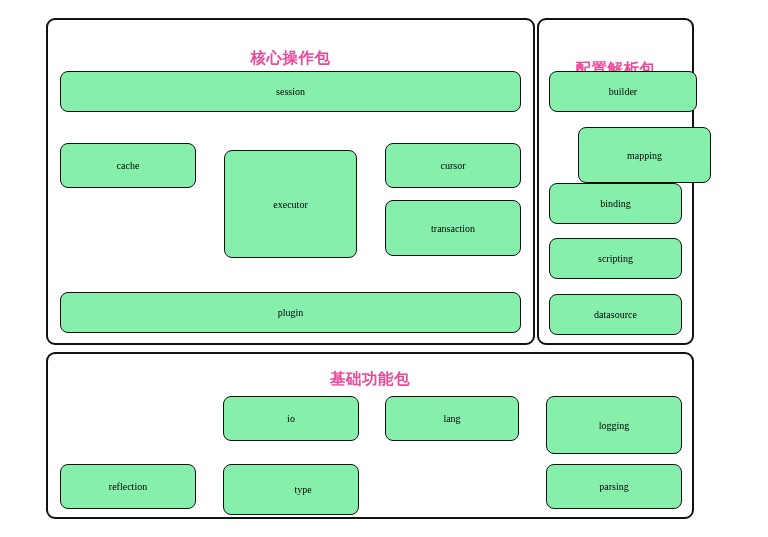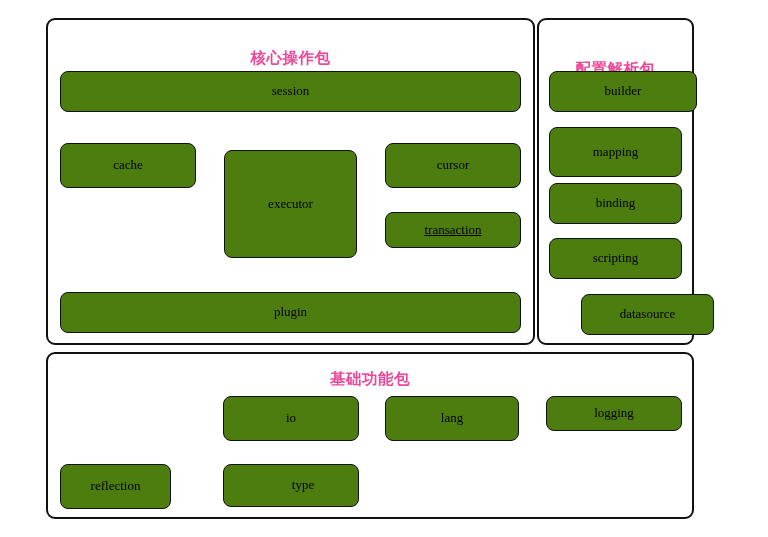--- a/index.html
+++ b/index.html
@@ -41,27 +41,27 @@
     font-size: 15.5px;
     line-height: 1;
     letter-spacing: 0.5px;
     color: #ec4899;
   }
 
   
   .box {
     position: absolute;
     box-sizing: border-box;
-    background: #4d7c0f;
+    background: #86efac;
     border: 1.9px solid #111111;
     border-radius: 8px;
     display: flex;
     align-items: center;
     justify-content: center;
-    font-size: 13px;
+    font-size: 10px;
     line-height: 1.1;
     color: #000000;
     text-align: center;
   }
 
   
   #panel-core       { left: 46px;  top: 18px;  width: 489px; height: 327px; }
   #panel-config     { left: 537px; top: 18px;  width: 157px; height: 327px; }
   #panel-base       { left: 46px;  top: 352px; width: 648px; height: 167px; }
 
@@ -80,48 +80,49 @@
 
   <div class="box" style="left:60px; top:71px; width:461px; height:41px;">session</div>
 
   <div class="box" style="left:60px; top:143px; width:136px; height:45px;">cache</div>
 
 
   <div class="box" style="left:385px; top:143px; width:136px; height:45px;">cursor</div>
 
   <div class="box" style="left:224px; top:150px; width:133px; height:108px;">executor</div>
 
-  <div class="box" style="left:385px; top:212px; width:136px; height:36px;text-decoration:underline;">transaction</div>
+  <div class="box" style="left:385px; top:200px; width:136px; height:56px;">transaction</div>
 
   <div class="box" style="left:60px; top:292px; width:461px; height:41px;">plugin</div>
 
   <div class="panel" id="panel-config">
     <div class="panel-title" id="title-config">配置解析包</div>
   </div>
 
   <div class="box" style="left:549px; top:71px; width:148px; height:41px;">builder</div>
 
-  <div class="box" style="left:549px; top:127px; width:133px; height:50px;">mapping</div>
+  <div class="box" style="left:578px; top:127px; width:133px; height:56px;">mapping</div>
 
   <div class="box" style="left:549px; top:183px; width:133px; height:41px;">binding</div>
 
   <div class="box" style="left:549px; top:238px; width:133px; height:41px;">scripting</div>
 
-  <div class="box" style="left:549px; top:294px; width:133px; height:41px;margin-left:32px;">datasource</div>
+  <div class="box" style="left:549px; top:294px; width:133px; height:41px;">datasource</div>
 
   <div class="panel" id="panel-base">
     <div class="panel-title" id="title-base">基础功能包</div>
   </div>
 
 
   <div class="box" style="left:223px; top:396px; width:136px; height:45px;">io</div>
 
   <div class="box" style="left:385px; top:396px; width:134px; height:45px;">lang</div>
 
-  <div class="box" style="left:546px; top:396px; width:136px; height:35px;">logging</div>
+  <div class="box" style="left:546px; top:396px; width:136px; height:58px;">logging</div>
 
-  <div class="box" style="left:60px; top:464px; width:111px; height:45px;">reflection</div>
+  <div class="box" style="left:60px; top:464px; width:136px; height:45px;">reflection</div>
 
-  <div class="box" style="left:223px; top:464px; width:136px; height:43px;padding-left:24px;">type</div>
+  <div class="box" style="left:223px; top:464px; width:136px; height:51px;padding-left:24px;">type</div>
 
 
+  <div class="box" style="left:546px; top:464px; width:136px; height:45px;">parsing</div>
 
 </div>
 
 </body></html>

